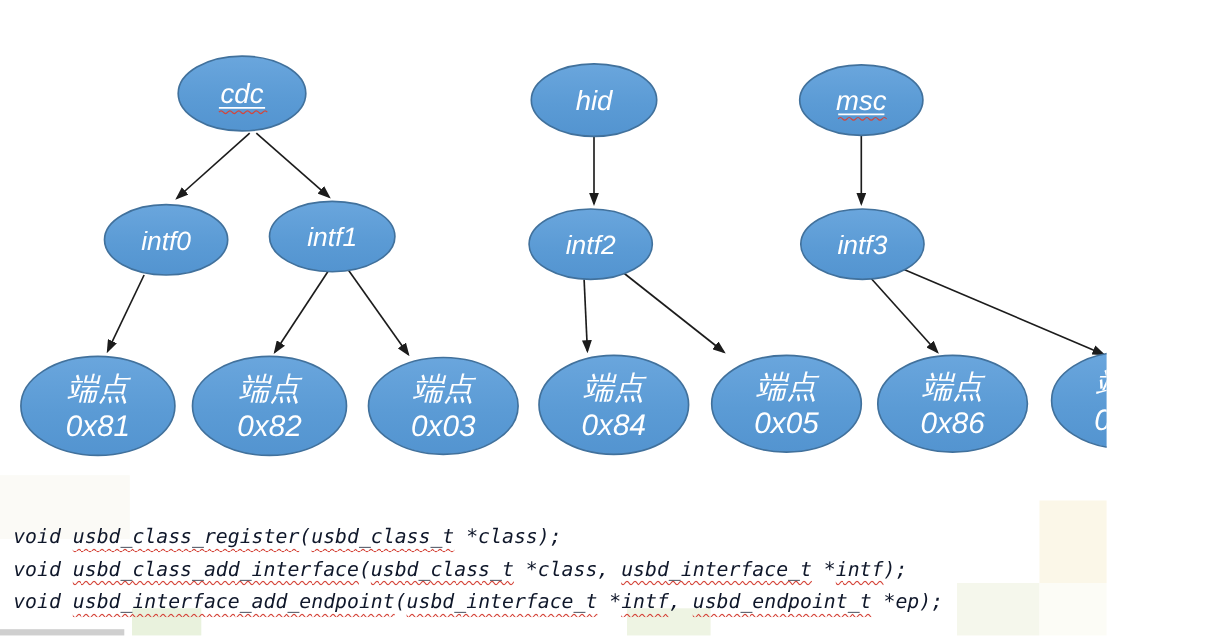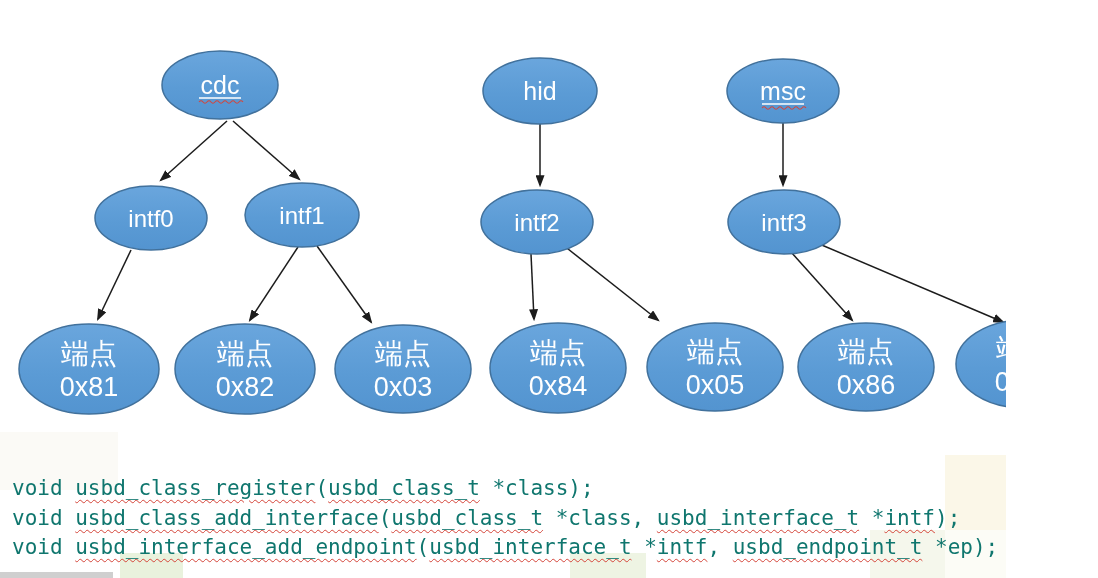--- a/index.html
+++ b/index.html
@@ -2,29 +2,30 @@
 <html><head>
 <meta charset="utf-8">
 <style>
   html,body{margin:0;padding:0;background:#ffffff;}
   .page{
     position:relative;
     width:1006px;height:578px;
     overflow:hidden;
     background:#ffffff;
     font-family:"Liberation Sans","DejaVu Sans",sans-serif;
+    font-style:italic;
   }
   svg.diagram{position:absolute;left:0;top:0;}
   .code{
     position:absolute;
     left:12px;top:474px;
     font-family:"DejaVu Sans Mono","Liberation Mono",monospace;
-    font-size:21px;
+    font-size:18px;
     line-height:29.6px;
-    color:#0f766e;
+    color:#0f172a;
     white-space:pre;
   }
   .code .sq{
     text-decoration-line:underline;
     text-decoration-style:wavy;
     text-decoration-color:#d5453a;
     text-decoration-thickness:1px;
     text-underline-offset:4px;
   }
   .node-label{fill:#ffffff;}

